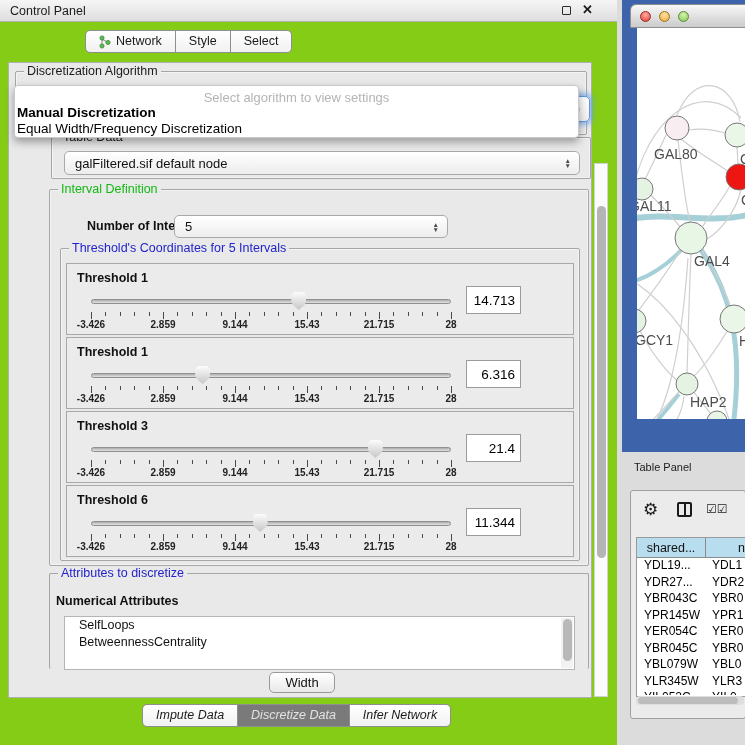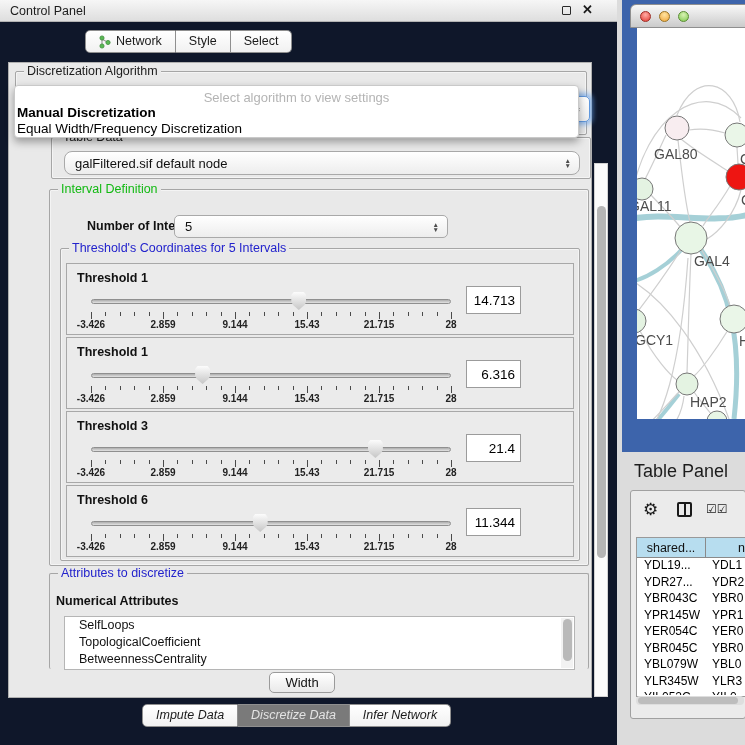--- a/index.html
+++ b/index.html
@@ -2,21 +2,21 @@
 <html><head>
 <meta charset="utf-8">
 <style>
   * { margin:0; padding:0; box-sizing:border-box; }
   html,body { width:745px; height:745px; overflow:hidden;
     font-family:"Liberation Sans", sans-serif; background:#dcdcdc; }
   #stage { position:relative; width:745px; height:745px; }
 
   
   .control-panel { position:absolute; left:0; top:0; width:617px; height:745px;
-    background:#0f172a; }
+    background:#84cc16; }
   .cp-titlebar { position:absolute; left:0; top:0; width:100%; height:22px;
     background:linear-gradient(#f6f6f6,#dedede); border-bottom:1px solid #b3b3b3; }
   .cp-title { position:absolute; left:10px; top:4px; font-size:12.5px; color:#1c1c1c; }
   .float-icon { position:absolute; right:46px; top:6px; width:9px; height:9px;
     border:1.5px solid #2a2a2a; border-radius:1px; }
   .close-icon { position:absolute; right:24px; top:2px; font-size:13px; font-weight:bold; color:#1a1a1a; }
 
   
   .seg-bar { position:absolute; display:flex; }
   .seg { height:23px; line-height:21px; padding:0 13px; font-size:12.5px; color:#1a1a1a;
@@ -107,21 +107,21 @@
     background:linear-gradient(#f8f8f8,#cbcbcb); border:1px solid #8f8f8f;
     border-radius:6px 0 0 0; }
   .tl { position:absolute; top:6px; width:11px; height:11px; border-radius:50%; }
   .tl-red   { left:9px;  background:radial-gradient(circle at 50% 32%, #ffada6, #e23b32); border:1px solid #9e2b24; }
   .tl-yellow{ left:28px; background:radial-gradient(circle at 50% 32%, #ffe3a0, #f0a53a); border:1px solid #9a7424; }
   .tl-green { left:47px; background:radial-gradient(circle at 50% 32%, #d9f2b4, #7fc94f); border:1px solid #5a8c33; }
   .net-canvas { position:absolute; left:15px; top:28px; width:108px; height:391px; background:#ffffff; }
   .net-canvas svg { display:block; }
 
   
-  .tp-title { position:absolute; left:634px; top:461px; font-size:18px; color:#1c1c1c; }
+  .tp-title { position:absolute; left:634px; top:461px; font-size:11px; color:#1c1c1c; }
   .table-panel { position:absolute; left:630px; top:490px; width:116px; height:229px;
     border:1px solid #a0a0a0; border-radius:3px; background:#ebebeb; overflow:hidden; }
   .tp-gear { position:absolute; left:12px; top:8px; font-size:17px; color:#1a1a1a; }
   .tp-colicon { position:absolute; left:46px; top:11px; width:15px; height:15px;
     border:2px solid #1a1a1a; border-radius:2px; }
   .tp-colicon:after { content:""; position:absolute; left:4.5px; top:0; width:2px; height:11px; background:#1a1a1a; }
   .tp-checks { position:absolute; left:75px; top:11px; font-size:12px; color:#222; letter-spacing:0px; }
   .tp-table { position:absolute; left:5px; top:46px; width:150px; height:160px;
     background:#fff; border:1px solid #999; }
   .tp-header { display:flex; height:20px; }
@@ -181,21 +181,21 @@
       </div>
 
       <div class="algo-popup">
         <div class="algo-prompt">Select algorithm to view settings</div>
         <div class="algo-option highlighted">Manual Discretization</div>
         <div class="algo-option plain">Equal Width/Frequency Discretization</div>
       </div>
 
       <div class="groupbox" style="left:42px; top:74px; width:540px; height:42px;">
         <span class="group-title gt-black">Table Data</span>
-        <div class="combo" style="left:12px; top:13px; width:516px; height:24px;border-radius:8px;">
+        <div class="combo" style="left:12px; top:13px; width:516px; height:24px;">
           <span>galFiltered.sif default node</span>
           <span class="stepper">▲<br>▼</span>
         </div>
       </div>
 
       <div class="groupbox" style="left:40px; top:126px; width:540px; height:377px;">
         <span class="group-title gt-green">Interval Definition</span>
 
         <span class="noi-label" style="left:37px; top:29px;">Number of Intervals</span>
         <div class="combo" style="left:124px; top:25px; width:274px; height:23px;">
@@ -361,21 +361,20 @@
             </div>
         </div>
       </div>
 
       <div class="groupbox" style="left:40px; top:510px; width:540px; height:96px; border-bottom:none; box-shadow:none;">
         <span class="group-title gt-blue">Attributes to discretize</span>
         <span class="attr-list-label" style="left:6px; top:20px;">Numerical Attributes</span>
         <div class="attr-list" style="left:14px; top:42px; width:511px; height:54px;">
           <div id="attr-items">
               <div class="attr-item">SelfLoops</div>
-              <div class="attr-item">TopologicalCoefficient</div>
               <div class="attr-item">BetweennessCentrality</div>
             </div>
           <div class="attr-scroll">
             <div class="attr-thumb"></div>
           </div>
         </div>
       </div>
 
       <button class="apply-btn">Width</button>
     </div>

